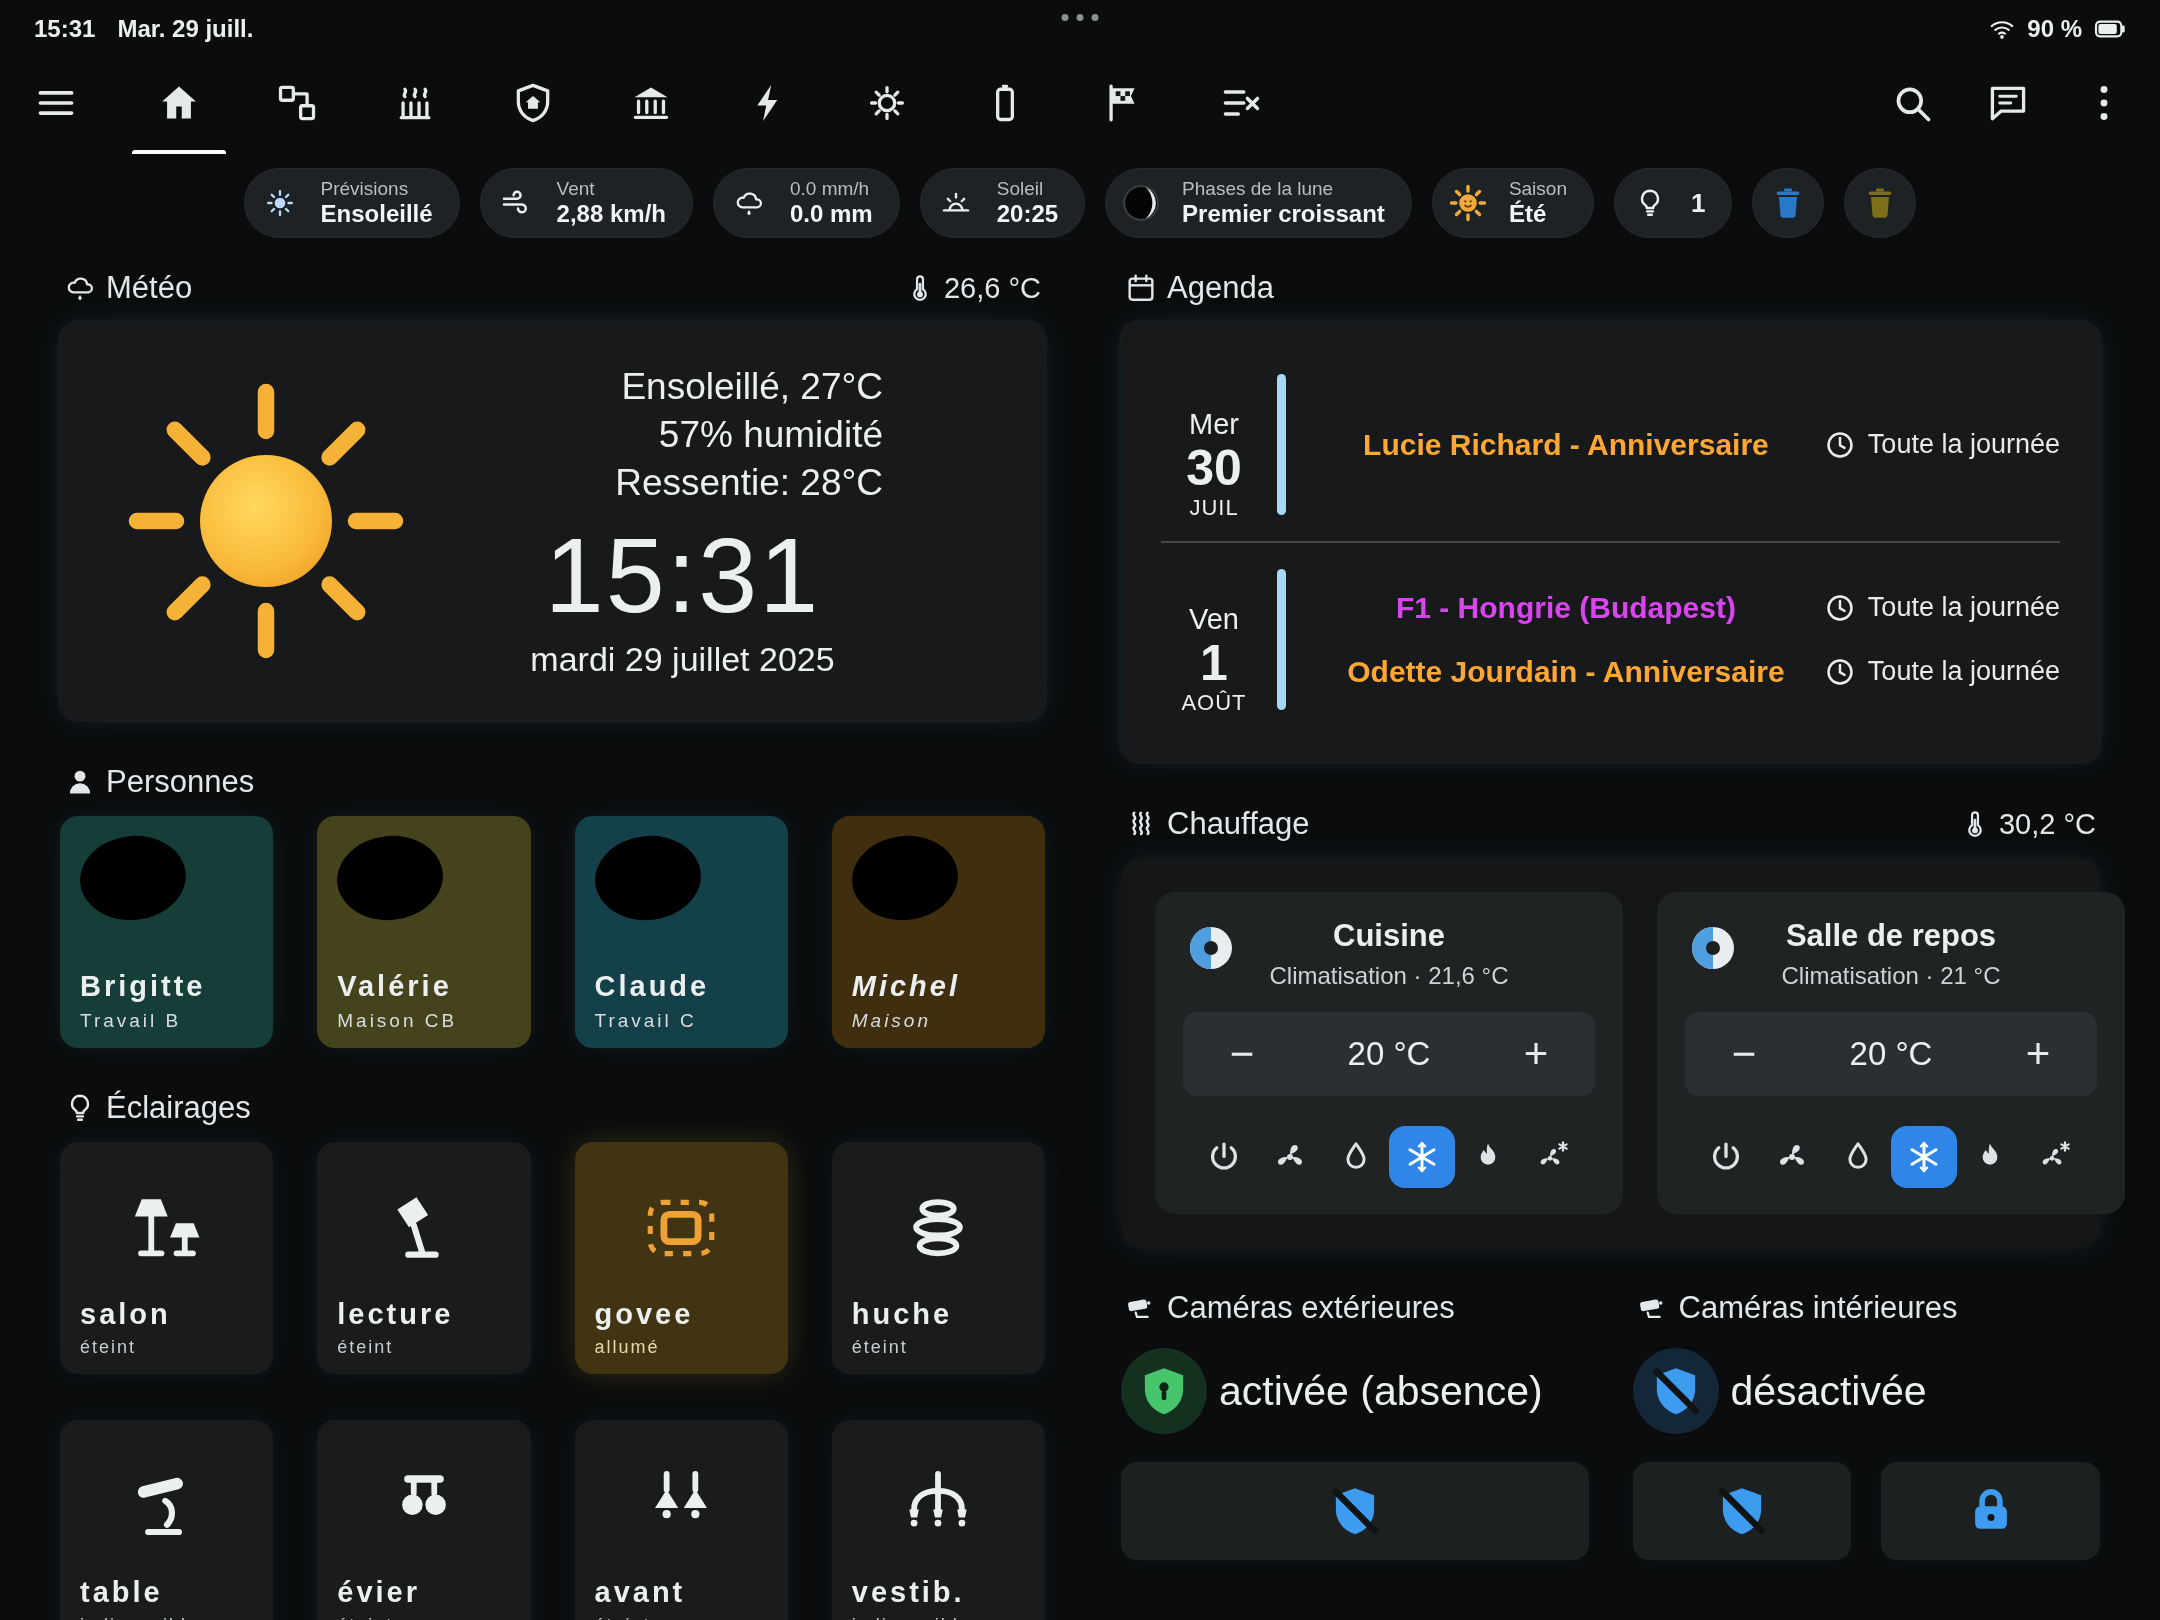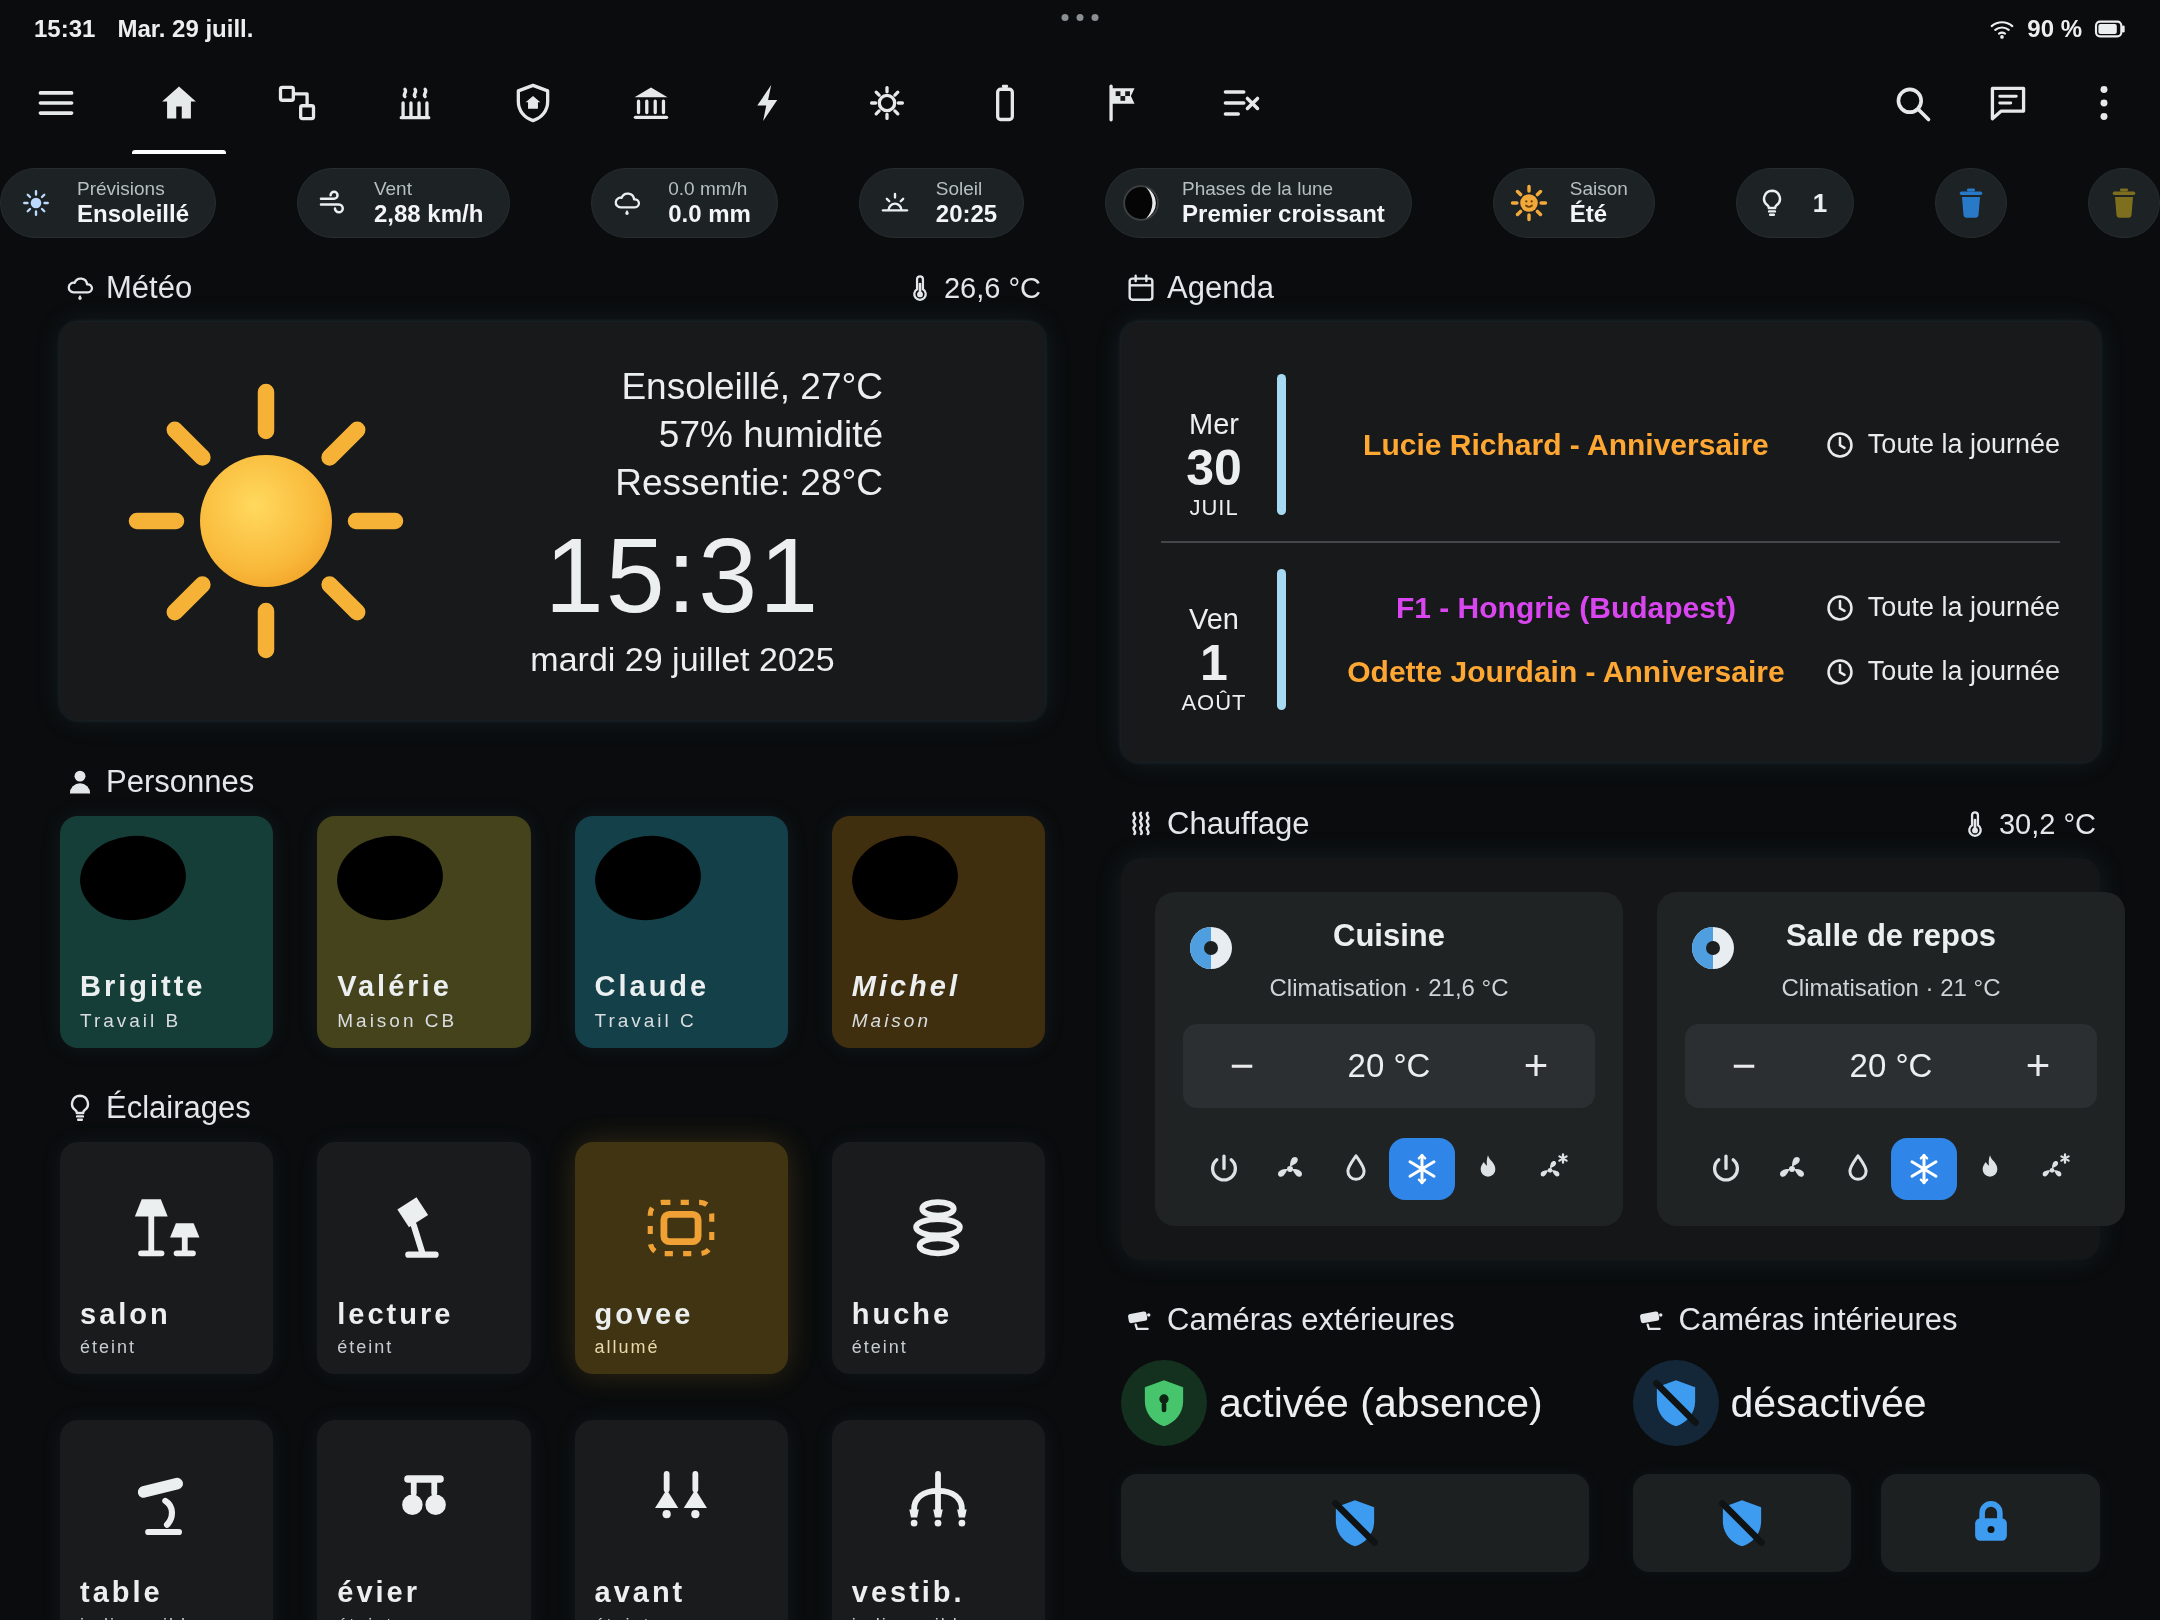--- a/index.html
+++ b/index.html
@@ -21,21 +21,21 @@
 
   
   .navbar{height:102px;display:flex;align-items:center;padding:0 34px;}
   .nav-menu{width:86px;display:flex;justify-content:flex-start;}
   .nav-tabs{display:flex;}
   .nav-tab{width:118px;height:102px;display:flex;align-items:center;justify-content:center;position:relative;cursor:pointer;}
   .nav-tab.active::after{content:"";position:absolute;bottom:0;left:12px;right:12px;height:4px;background:#fff;border-radius:3px 3px 0 0;}
   .nav-right{margin-left:auto;display:flex;align-items:center;gap:52px;}
 
   
-  .chips-row{display:flex;justify-content:space-between;align-items:center;gap:20px;margin-top:14px;}
+  .chips-row{display:flex;justify-content:center;align-items:center;gap:20px;margin-top:14px;}
   .chip{display:flex;align-items:center;background:#1d2224;border:1px solid #272c2e;border-radius:36px;height:68px;padding:0 26px 0 9px;gap:15px;cursor:pointer;}
   .chip.icon-only{padding:0 9px;}
   .chip-icon{width:52px;height:52px;border-radius:50%;display:flex;align-items:center;justify-content:center;}
   .chip-texts{display:flex;flex-direction:column;line-height:1.18;}
   .chip-label{font-size:19px;color:#b6bfc3;}
   .chip-value{font-size:24px;font-weight:bold;color:#f3f5f6;}
   .chip-count{font-size:26px;font-weight:bold;}
 
   
   .main{display:flex;gap:76px;padding:18px 60px 0;}
@@ -88,21 +88,21 @@
   .event-yellow{color:#d946ef;}
   .event-time{display:flex;align-items:center;gap:12px;font-size:27px;color:#e8eaeb;flex:none;}
 
   
   .climate-panel{background:#141617;border-radius:20px;padding:34px;display:flex;gap:34px;box-shadow:0 0 30px rgba(120,190,225,.10);}
   .zone{flex:1;background:#202324;border-radius:20px;padding:26px 28px;}
   .zone-head{position:relative;min-height:72px;}
   .zone-icon{position:absolute;left:0;top:2px;}
   .zone-titles{text-align:center;padding:0 60px;}
   .zone-name{font-size:31px;font-weight:bold;}
-  .zone-sub{font-size:24px;color:#ced4d6;margin-top:20px;}
+  .zone-sub{font-size:24px;color:#ced4d6;margin-top:8px;}
   .temp-row{background:#2b2f31;border-radius:14px;height:84px;display:flex;align-items:center;margin-top:22px;}
   .temp-btn{width:118px;text-align:center;font-size:42px;color:#e8eaeb;cursor:pointer;line-height:84px;}
   .temp-val{flex:1;text-align:center;font-size:33px;}
   .modes{display:flex;justify-content:space-between;align-items:center;margin-top:30px;padding:0 8px;}
   .mode-btn{width:66px;height:62px;display:flex;align-items:center;justify-content:center;color:#dde2e4;cursor:pointer;border-radius:16px;}
   .mode-btn.active{background:#2f86e8;color:#fff;}
   .mode-btn .ic36{color:inherit;}
 
   
   .cams-row{display:flex;gap:44px;margin-top:34px;}

